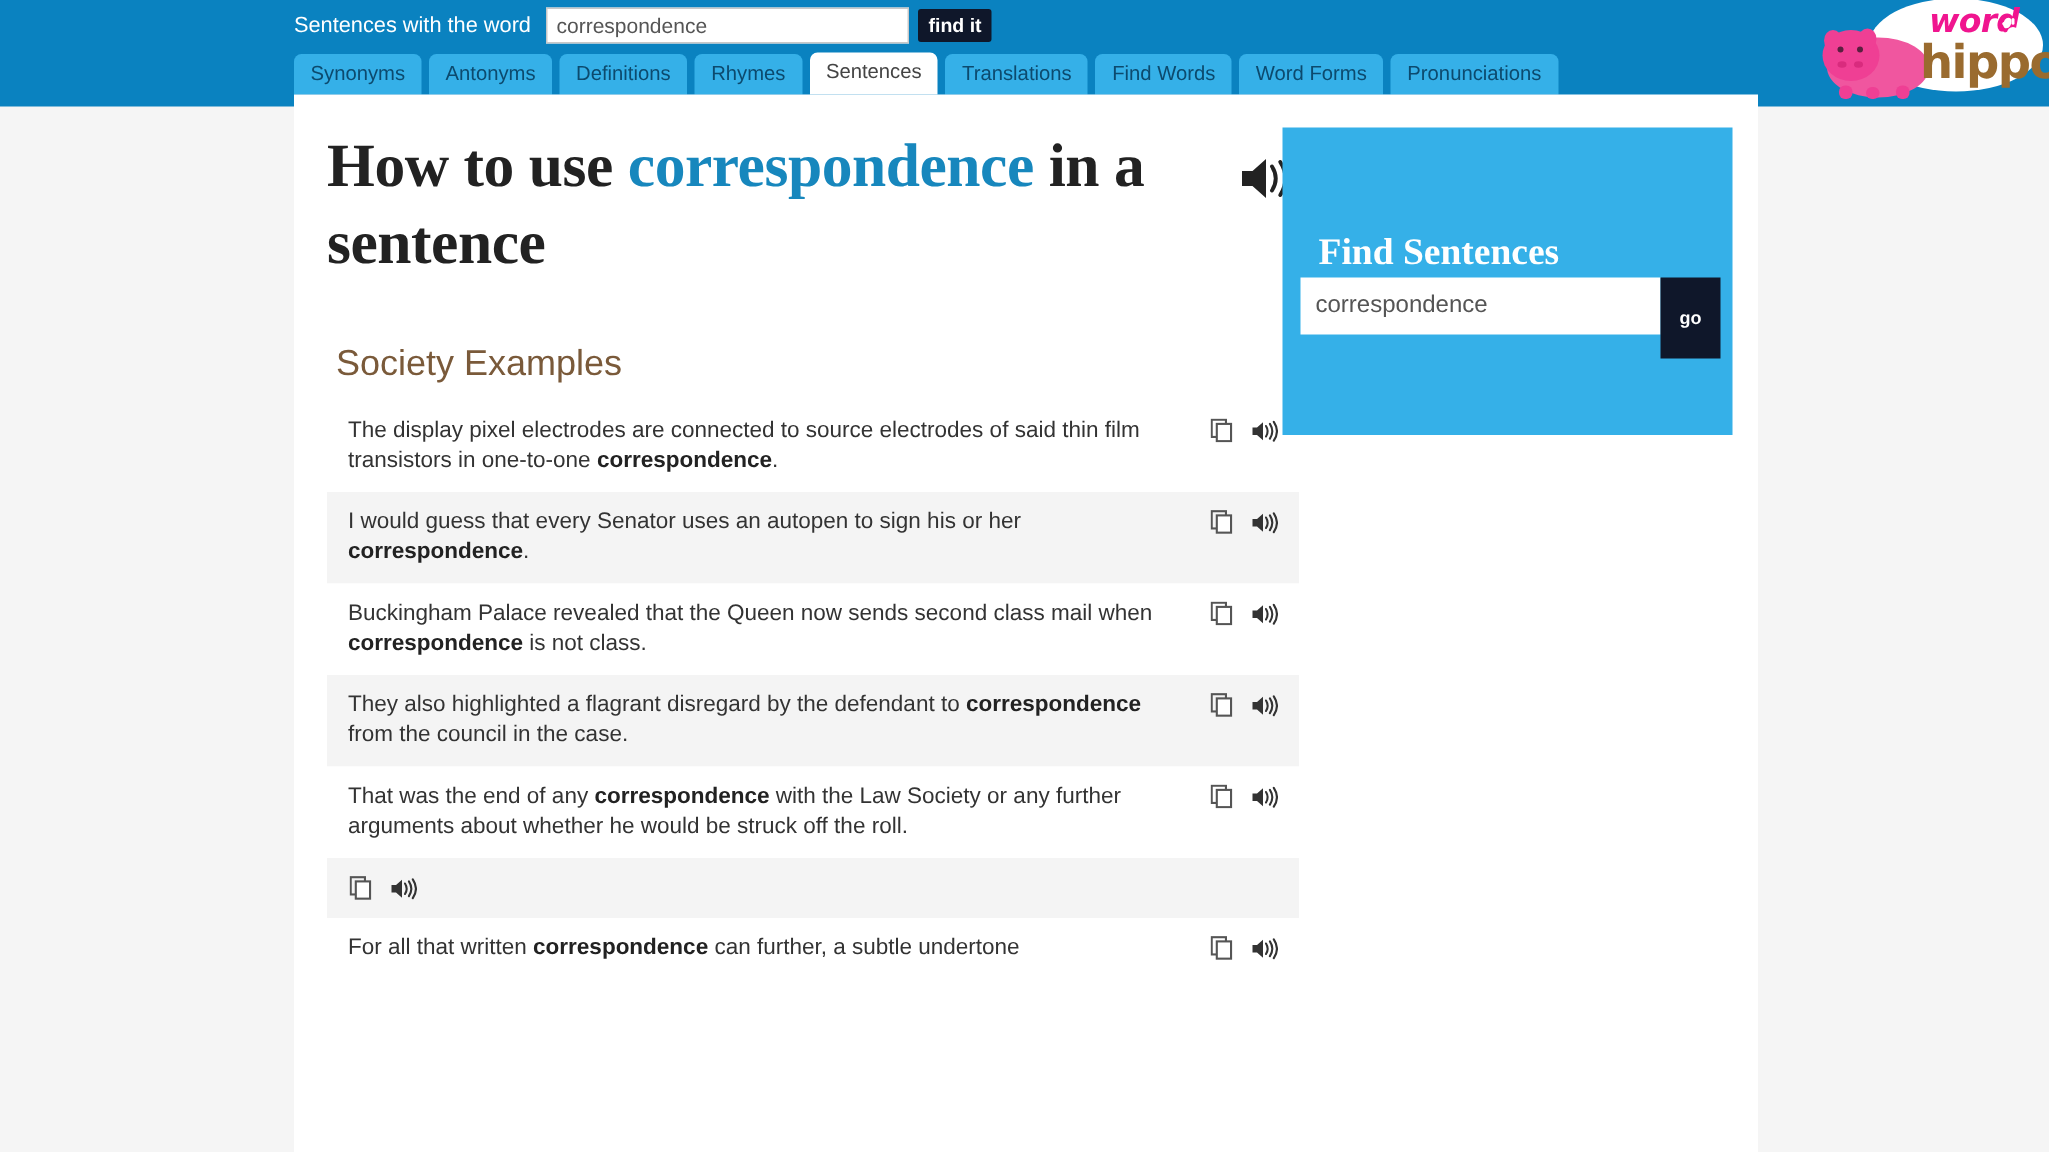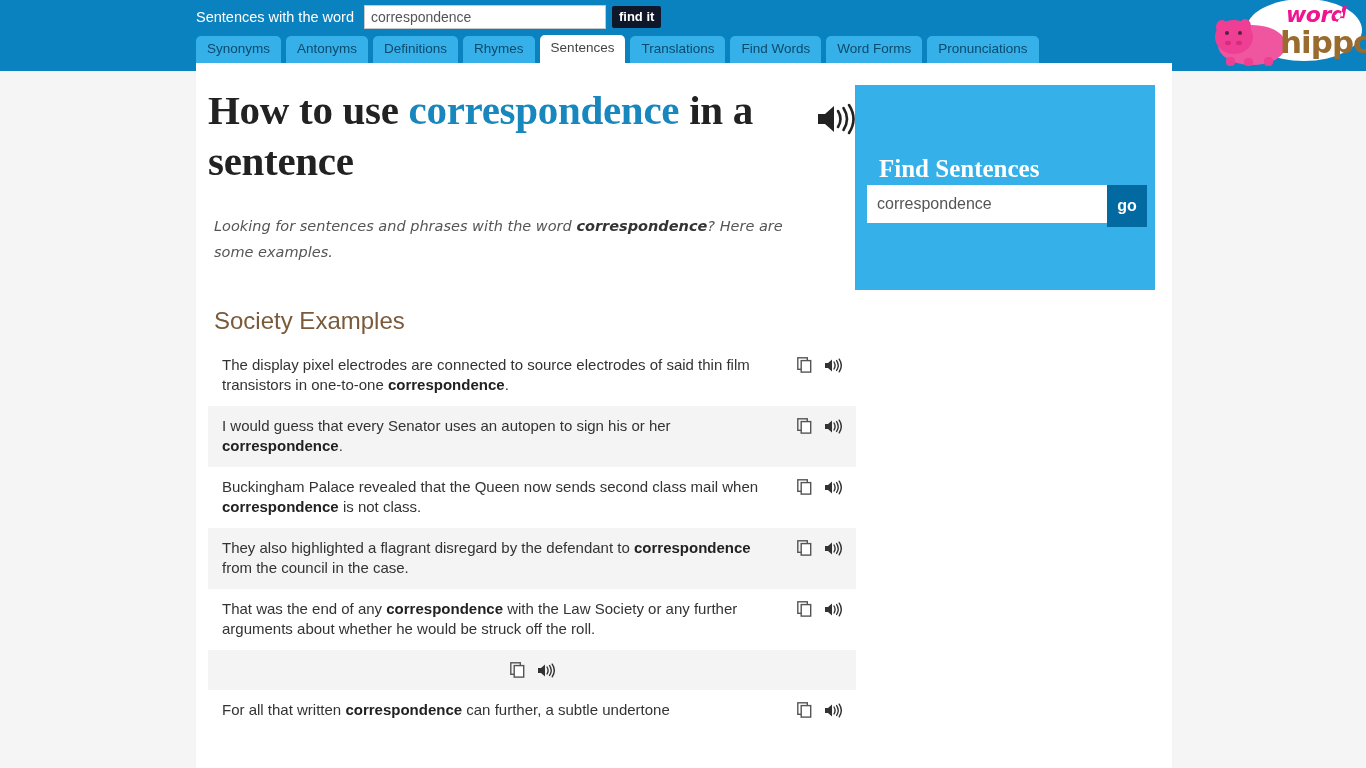--- a/index.html
+++ b/index.html
@@ -115,21 +115,21 @@
 
   
   .canvas {
     position: absolute; left: 196px; top: 63px;
     width: 976px; height: 705px;
     background: #ffffff;
   }
 
   
   .main-col {
-    position: absolute; left: 12px; top: 22px;
+    position: absolute; left: 22px; top: 22px;
     width: 630px;
   }
   h1.page-title {
     font-family: "Liberation Serif", serif;
     font-size: 41px;
     font-weight: bold;
     color: #222222;
     margin: 0;
     line-height: 51px;
     width: 560px;
@@ -162,21 +162,21 @@
 
   
   .sentence-list { margin: 0; padding: 0; list-style: none; width: 648px; }
   .s-row {
     display: flex;
     align-items: flex-start;
     background: #ffffff;
     padding: 10px 8px 11px 8px;
     min-height: 40px;
   }
-  .s-row.alt { background: #f4f4f4; justify-content: center; }
+  .s-row.alt { background: #f4f4f4; }
   .s-text {
     flex: 1 1 auto;
     font-size: 15px;
     color: #333333;
     line-height: 20px;
     padding-left: 6px;
     padding-right: 12px;
   }
   .s-text b { font-weight: bold; color: #222222; }
   .s-actions {
@@ -211,26 +211,26 @@
     width: 240px; height: 38px;
     border: none;
     background: #ffffff;
     font-family: "Liberation Sans", sans-serif;
     font-size: 16px;
     color: #555555;
     padding: 0 10px;
     outline: none;
   }
   .sidebar-go {
-    width: 40px; height: 42px;
-    background: #0369a1;
+    width: 40px; height: 54px;
+    background: #0f172a;
     color: #ffffff;
     border: none;
     font-family: "Liberation Sans", sans-serif;
-    font-size: 16px;
+    font-size: 12px;
     font-weight: bold;
     cursor: pointer;
   }
 </style>
 </head>
 <body>
 
 <div class="topbar">
   <div class="topbar-inner">
 
@@ -302,23 +302,20 @@
 
     <div class="title-speaker">
       <svg width="44" height="34" viewBox="0 0 44 34">
         <path d="M2 12 L2 22 L9 22 L18 30 L18 4 L9 12 Z" fill="#222222"></path>
         <path d="M22 9 q5 8 0 16" stroke="#222222" stroke-width="2.6" fill="none" stroke-linecap="round"></path>
         <path d="M27.5 6 q7 11 0 22" stroke="#222222" stroke-width="2.6" fill="none" stroke-linecap="round"></path>
         <path d="M33 3 q9 14 0 28" stroke="#222222" stroke-width="2.6" fill="none" stroke-linecap="round"></path>
       </svg>
     </div>
 
-    <p class="lede">
-      <span>Looking for sentences and phrases with the word </span><b>correspondence</b><span>? Here are some examples.</span>
-    </p>
 
     <h2 class="section-title">Society Examples</h2>
 
     <ul class="sentence-list" id="sentence-list">
         <li class="s-row">
           <div class="s-text"><span>The display pixel electrodes are connected to source electrodes of said thin film transistors in one-to-one </span><b>correspondence</b><span>.</span></div>
           <div class="s-actions">
             <span class="icon-btn"><svg width="15" height="16" viewBox="0 0 15 16">
                 <rect x="0.8" y="0.8" width="9.5" height="11.5" fill="none" stroke="#555555" stroke-width="1.4"></rect>
                 <rect x="4.2" y="3.6" width="9.5" height="11.5" fill="#ffffff" stroke="#555555" stroke-width="1.4"></rect>

